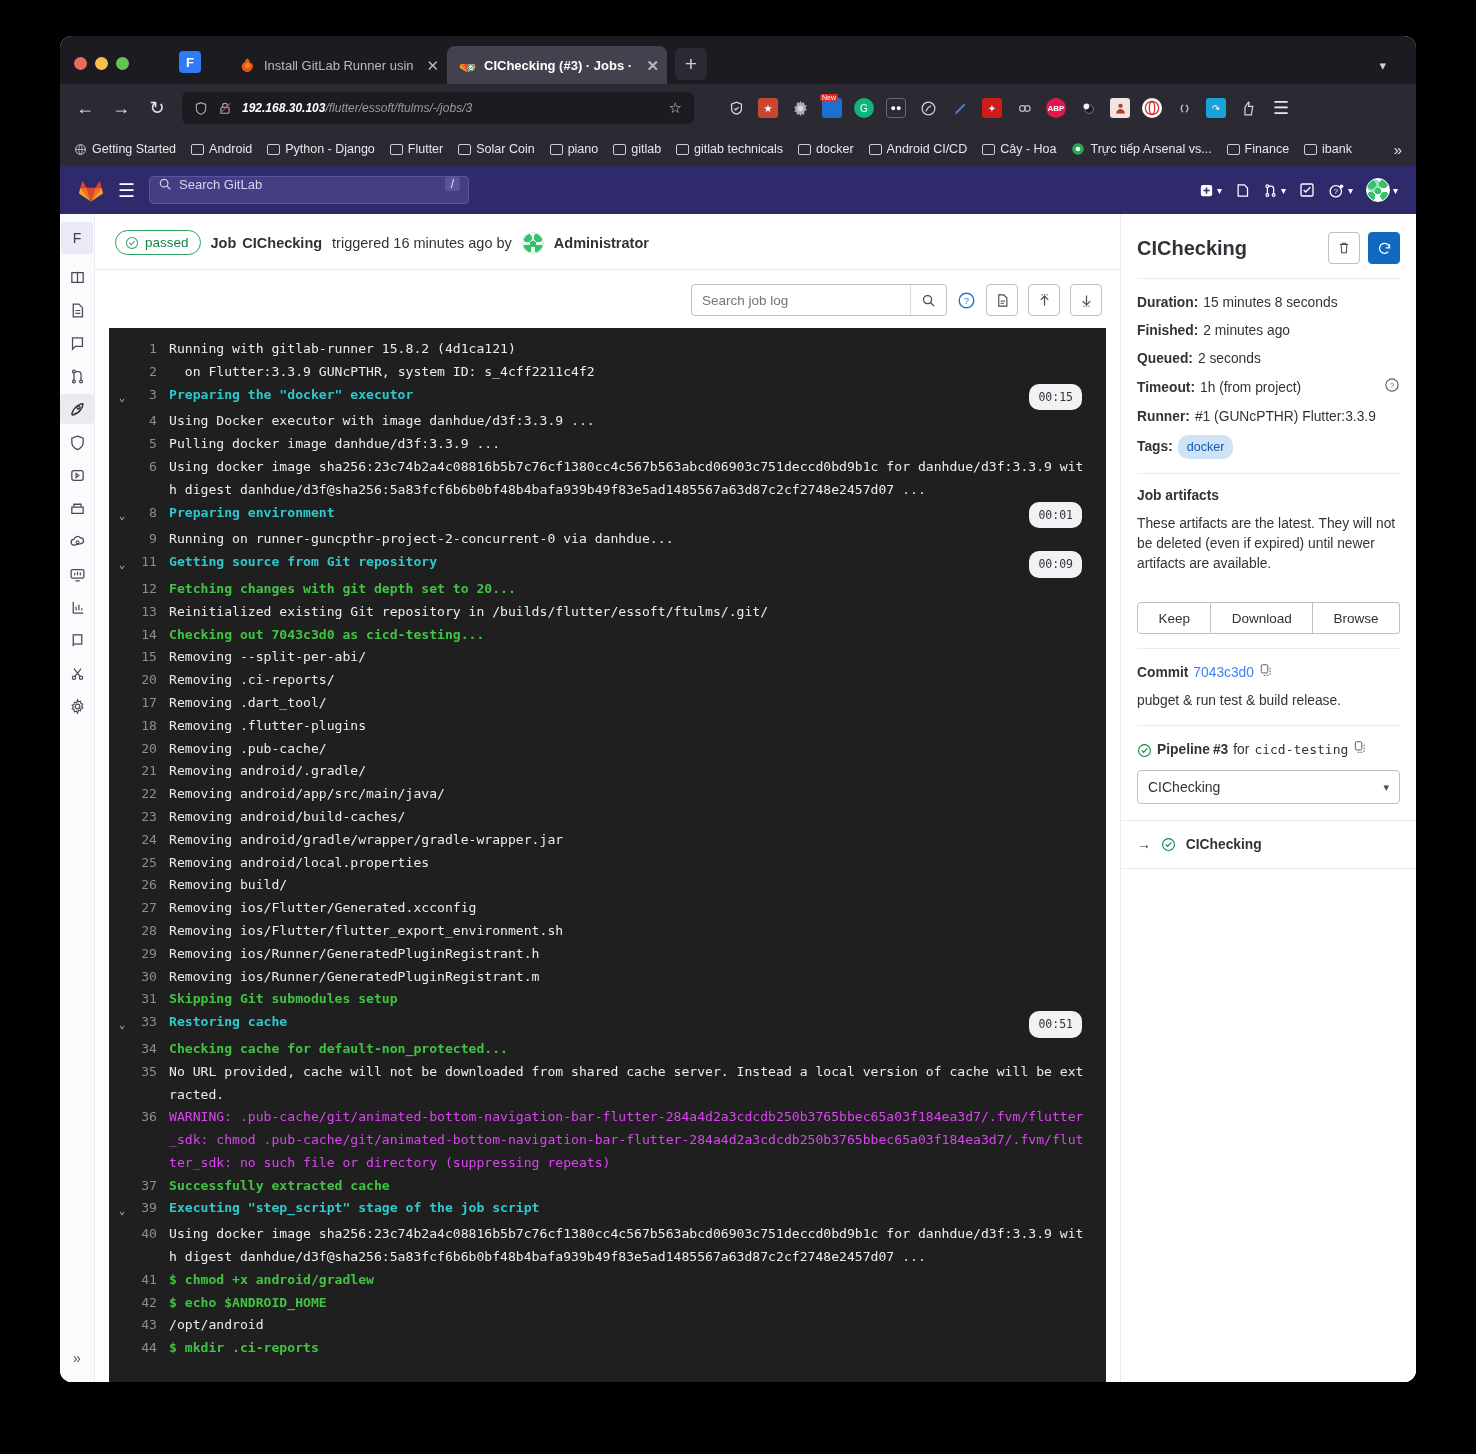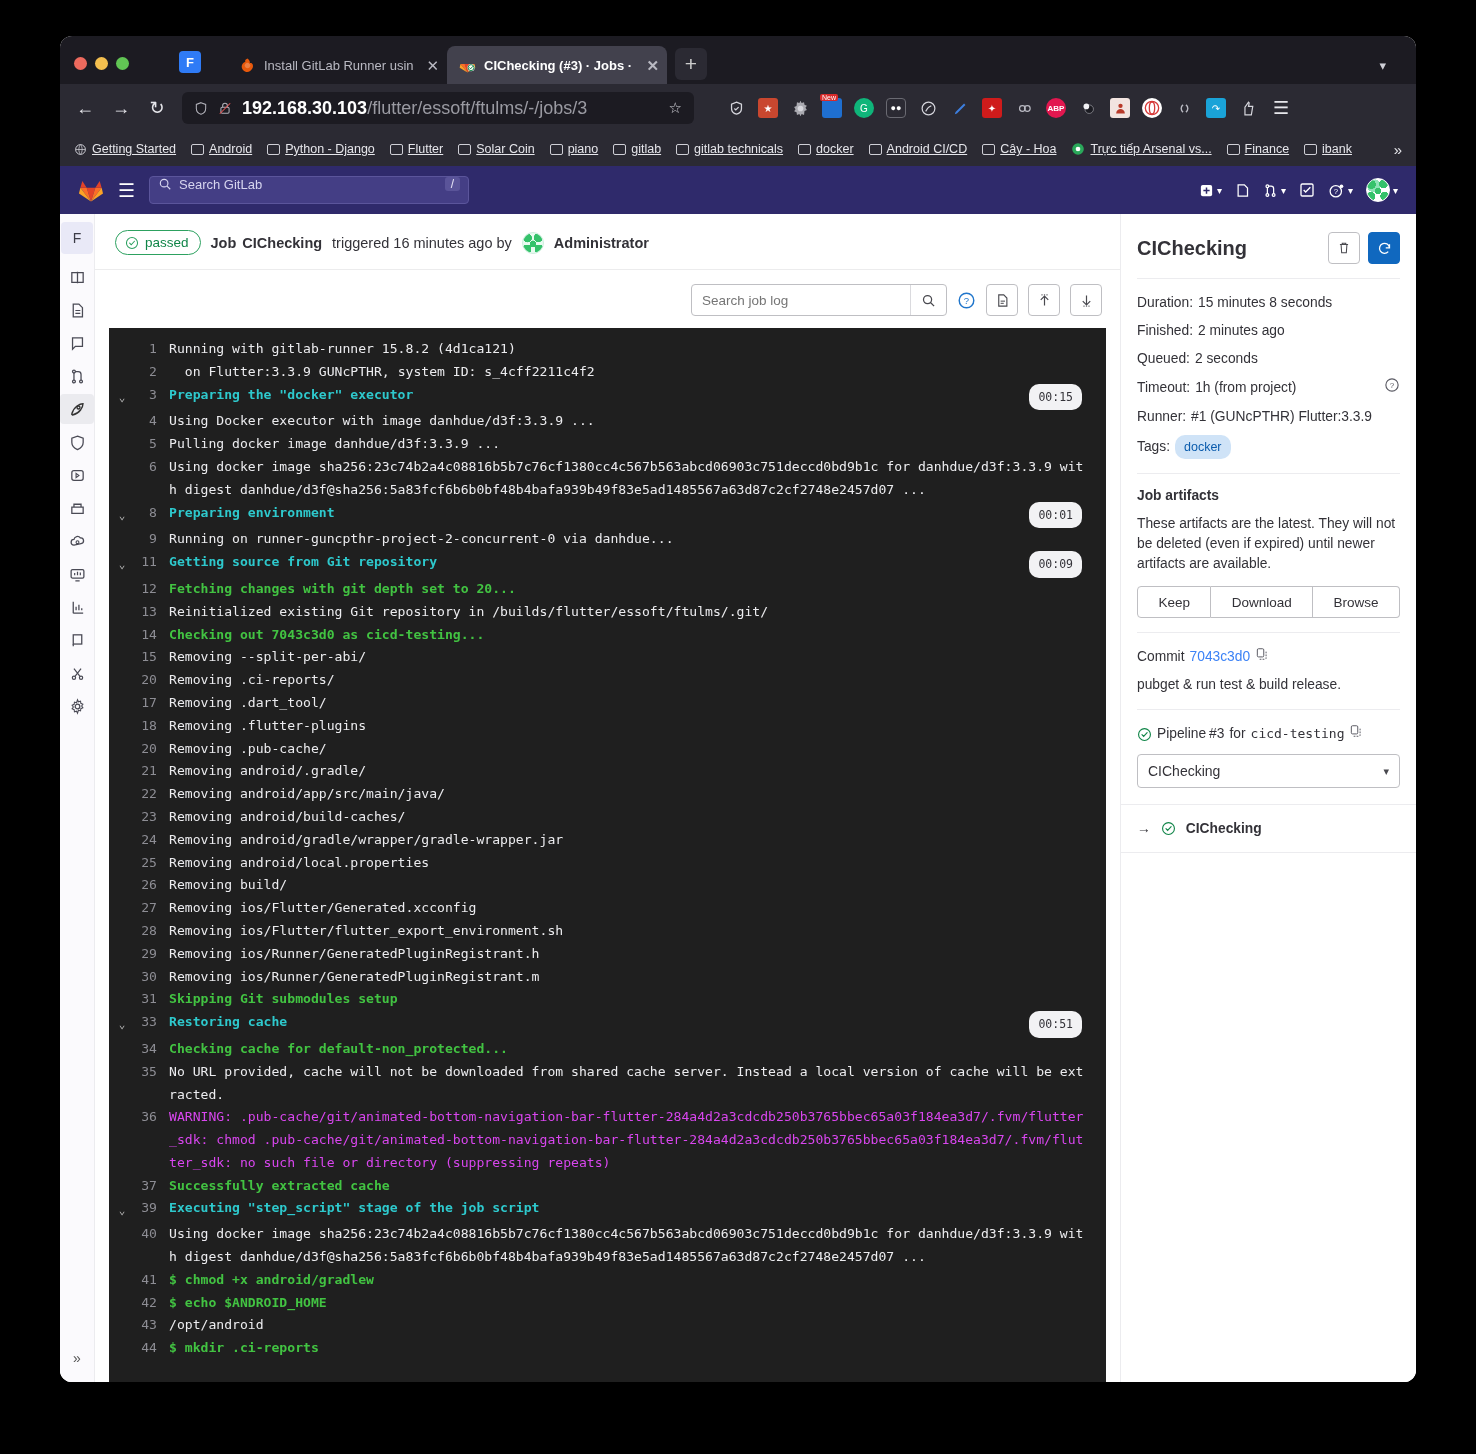--- a/index.html
+++ b/index.html
@@ -54,32 +54,32 @@
   .navbar {
     height: 48px; background: #2b2a33; display: flex; align-items: center;
     padding: 0 14px; gap: 14px;
   }
   .navicon { color: #e6e6eb; font-size: 18px; width: 22px; text-align: center; }
   .urlbar {
     flex: 1 1 auto; height: 32px; background: #1c1b22; border-radius: 6px;
     display: flex; align-items: center; gap: 10px; padding: 0 12px;
     max-width: 512px;
   }
-  .urlbar .utext { font-size: 18px; color: #9a9aa2; white-space: nowrap; }
+  .urlbar .utext { font-size: 12px; color: #9a9aa2; white-space: nowrap; font-style: italic; }
   .urlbar .utext b { color: #fff; font-weight: 600; }
   .ext-icons { display: flex; align-items: center; gap: 12px; margin-left: 18px; }
   .ext { width: 20px; height: 20px; border-radius: 3px; display:flex;align-items:center;justify-content:center;
          font-size: 10px; color:#fff; }
 
   .bookmarks {
     height: 34px; background: #2b2a33; display: flex; align-items: center;
     padding: 0 14px; gap: 15px; font-size: 12.5px; color: #e6e6eb;
     position: relative;
   }
-  .bm { display: flex; align-items: center; gap: 5px; white-space: nowrap; text-decoration: underline; }
+  .bm { display: flex; align-items: center; gap: 5px; white-space: nowrap; }
   .bm .fi { width: 13px; height: 11px; border: 1.3px solid #cfcfd6; border-radius: 2px; flex:0 0 13px; }
   .bm-more { position: absolute; right: 14px; font-size: 15px; color: #e6e6eb; }
 
   
   .glnav {
     height: 48px; background: #2f2a6b; display: flex; align-items: center;
     padding: 0 18px; gap: 14px;
   }
   .gl-logo { width: 26px; height: 26px; }
   .gl-burger { color: #fff; font-size: 19px; }
@@ -205,26 +205,26 @@
   .rsb-in { padding: 18px 16px 0 16px; }
   .rsb-title { display: flex; align-items: center; gap: 8px; }
   .rsb-title h2 { font-size: 20px; font-weight: bold; flex: 1 1 auto; }
   .ibtn {
     width: 32px; height: 32px; border: 1px solid #bfbfc3; border-radius: 4px; background: #fff;
     display: flex; align-items: center; justify-content: center; color: #49494f;
   }
   .ibtn.blue { background: #1068bf; border-color: #1068bf; color: #fff; }
   .hr { height: 1px; background: #ececef; margin: 14px 0 14px 0; }
   .kv { margin-bottom: 8px; line-height: 20px; display: flex; align-items: center; gap: 5px; flex-wrap: wrap; }
-  .kv b { font-weight: normal; }
+  .kv b { font-weight: bold; }
   .q-ic { margin-left: auto; color: #5a5a63; }
   .tagchip { background: #cfe3f7; color: #0b5cad; border-radius: 10px; padding: 2px 9px; font-size: 12.5px; }
   .art-title { font-weight: bold; margin-bottom: 11px; }
   .art-desc { line-height: 20px; color: #333238; }
-  .btngrp { display: flex; margin-top: 12px; }
+  .btngrp { display: flex; margin-top: 28px; }
   .btngrp button {
     flex: 1 1 auto; height: 32px; border: 1px solid #bfbfc3; background: #fff;
     font-size: 13.5px; color: #333238; font-family: "Liberation Sans", sans-serif;
   }
   .btngrp button:first-child { border-radius: 4px 0 0 4px; }
   .btngrp button:last-child { border-radius: 0 4px 4px 0; border-left: 0; }
   .btngrp button:nth-child(2) { border-left: 0; }
   .lnk { color: #3b82f6; }
   .mono { font-family: "DejaVu Sans Mono", monospace; font-size: 13px; }
   .sel {

